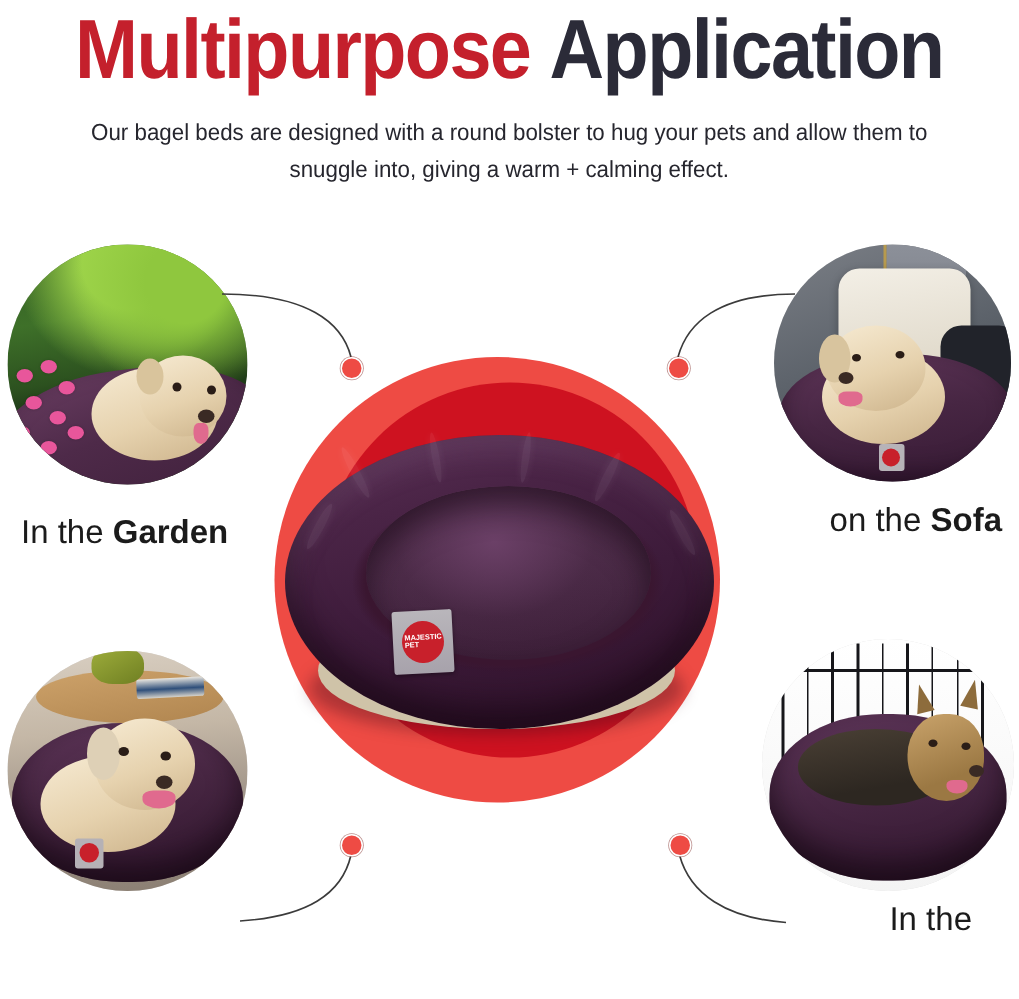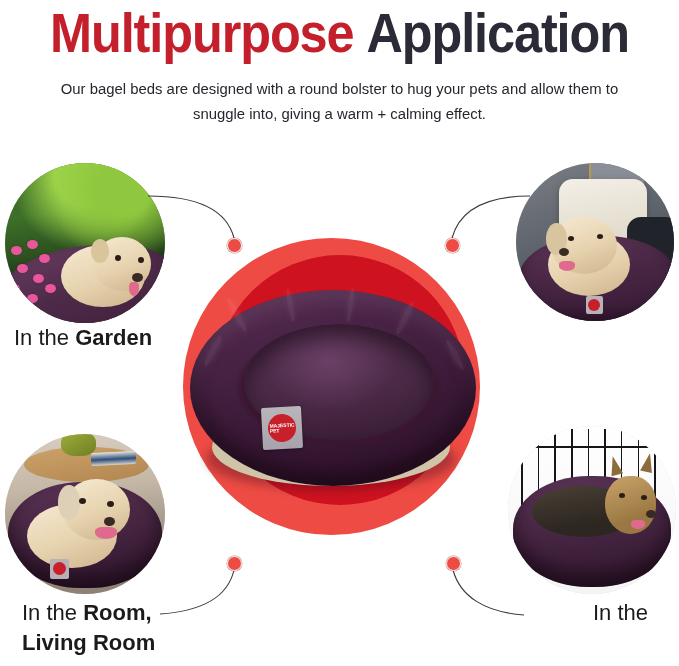--- a/index.html
+++ b/index.html
@@ -241,21 +241,21 @@
     border-left:6px solid transparent;border-right:6px solid transparent;
     border-bottom:19px solid #8d6c3c;
   }
 
   
   .label{
     position:absolute;color:#1b1b1b;font-size:22px;line-height:30px;
     white-space:nowrap;
   }
   .label b{font-weight:bold;}
-  .lbl-tl{left:14px;top:323px;text-align:left;}
+  .lbl-tl{left:14px;top:340px;text-align:left;}
   .lbl-tr{right:11px;top:332px;text-align:right;}
   .lbl-bl{left:22px;top:598px;text-align:left;}
   .lbl-br{right:31px;top:598px;text-align:right;}
 
   
   .connectors{position:absolute;left:0;top:0;width:679px;height:666px;pointer-events:none;}
   .dot{
     position:absolute;width:15px;height:15px;border-radius:50%;
     background:#EE4B44;border:1.5px solid #ffffff;
     box-sizing:border-box;
@@ -393,29 +393,24 @@
 
   <div class="dot" style="left:227px;top:238px;"></div>
   <div class="dot" style="left:445px;top:238px;"></div>
   <div class="dot" style="left:227px;top:556px;"></div>
   <div class="dot" style="left:446px;top:556px;"></div>
 
   <div class="label lbl-tl">
     <span>In the </span><b>Garden</b>
   </div>
 
-
-  <div class="label lbl-bl">
-    <div>
-      <span>In the </span><b>Room,</b>
-    </div>
-    <div>
-      <b>Living Room</b>
-    </div>
-  </div>
+  <div class="label lbl-tr">
+    <span>on the </span><b>Sofa</b>
+  </div>
+
 
   <div class="label lbl-br">
     <div>
       <span>In the</span>
     </div>
   </div>
 
 </div>
 
 </body></html>

